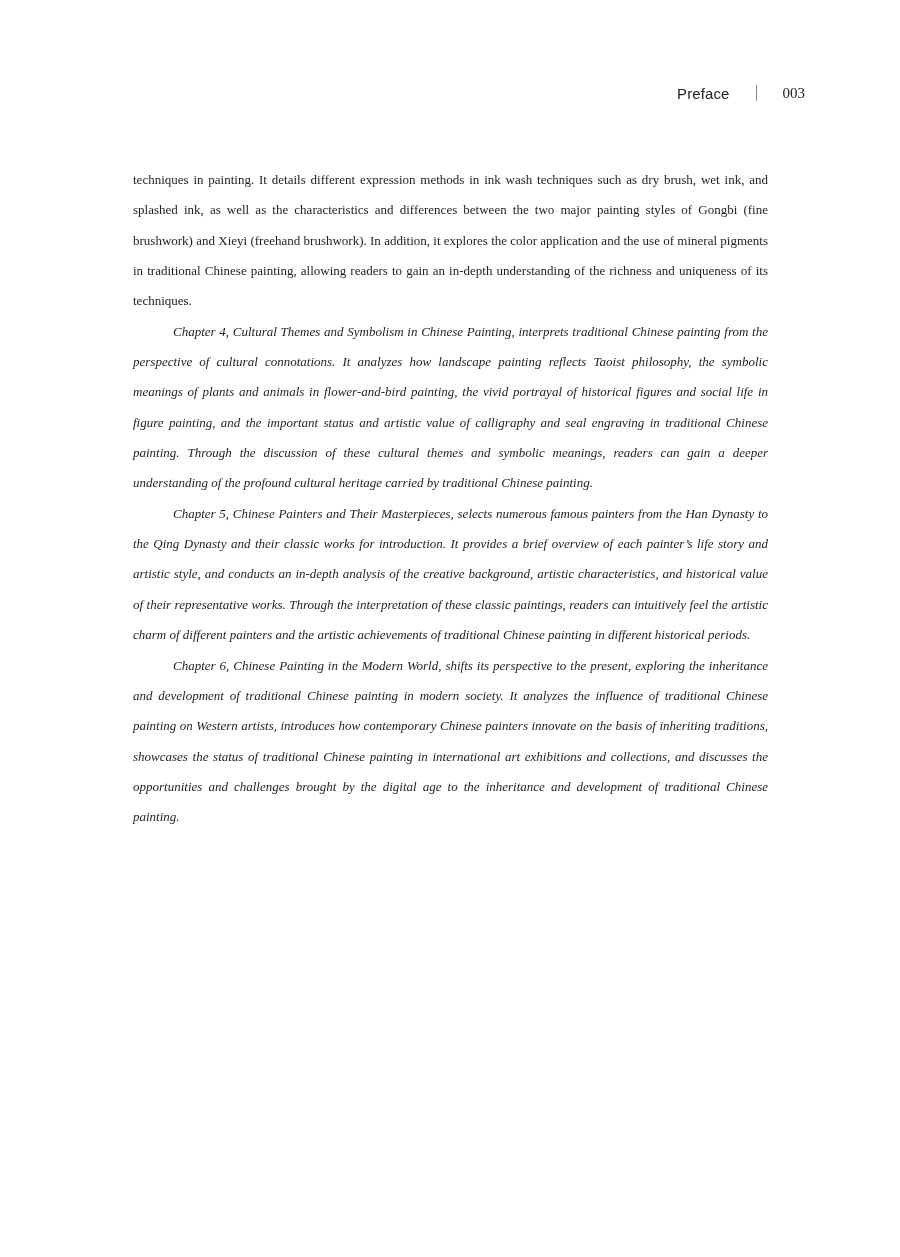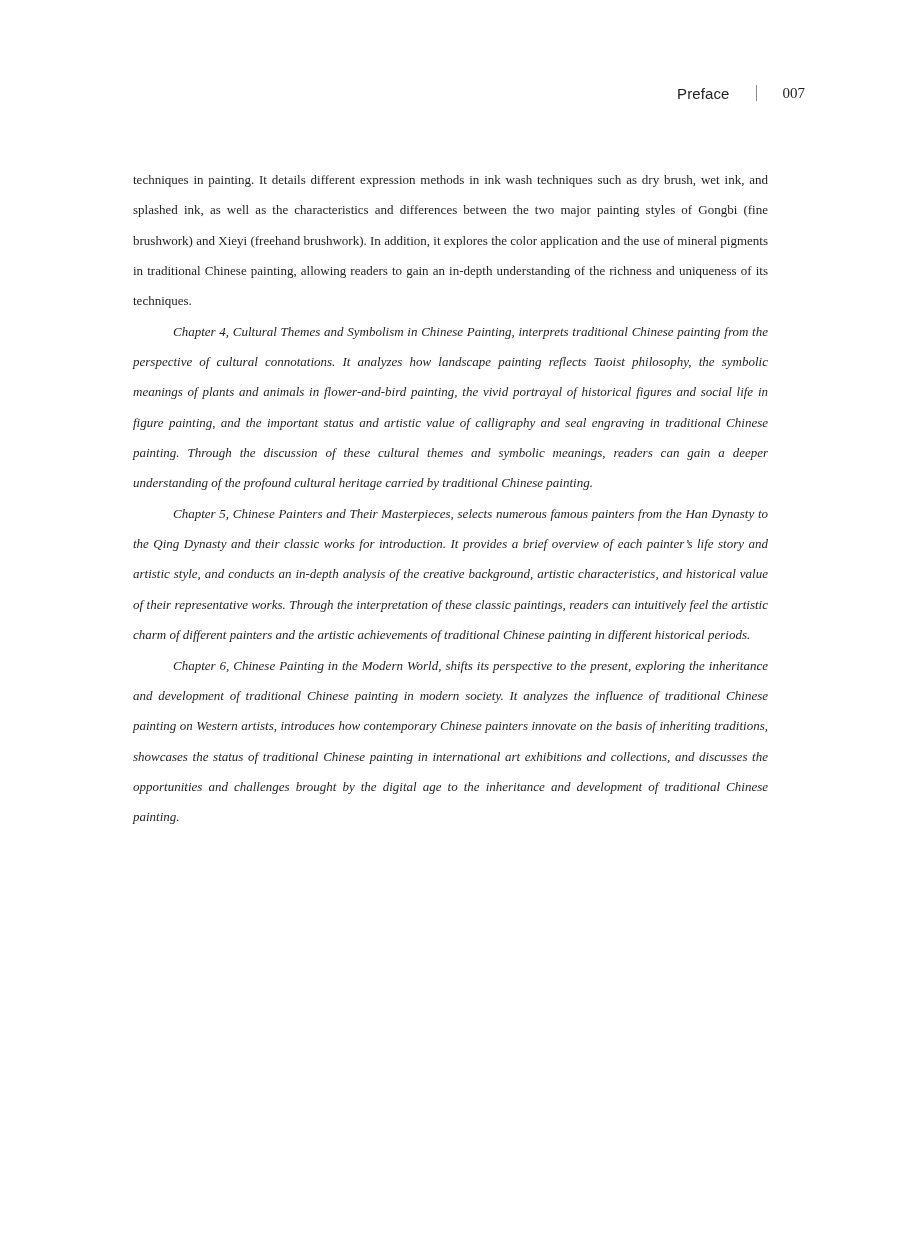--- a/index.html
+++ b/index.html
@@ -28,21 +28,21 @@
     }
     .body-text p { margin: 0; text-indent: 0; }
     .body-text p.indent { text-indent: 40px; font-style: italic; }
   </style>
 </head>
 <body>
 
 <div class="header">
   <span class="section">Preface</span>
   <span class="divider"></span>
-  <span class="page">007</span>
+  <span class="page">003</span>
 </div>
 
 <div class="body-text">
   <p>techniques in painting. It details different expression methods in ink wash techniques such as dry brush, wet ink, and splashed ink, as well as the characteristics and differences between the two major painting styles of Gongbi (fine brushwork) and Xieyi (freehand brushwork). In addition, it explores the color application and the use of mineral pigments in traditional Chinese painting, allowing readers to gain an in-depth understanding of the richness and uniqueness of its techniques.</p>
   <p class="indent">Chapter 4, Cultural Themes and Symbolism in Chinese Painting, interprets traditional Chinese painting from the perspective of cultural connotations. It analyzes how landscape painting reflects Taoist philosophy, the symbolic meanings of plants and animals in flower-and-bird painting, the vivid portrayal of historical figures and social life in figure painting, and the important status and artistic value of calligraphy and seal engraving in traditional Chinese painting. Through the discussion of these cultural themes and symbolic meanings, readers can gain a deeper understanding of the profound cultural heritage carried by traditional Chinese painting.</p>
   <p class="indent">Chapter 5, Chinese Painters and Their Masterpieces, selects numerous famous painters from the Han Dynasty to the Qing Dynasty and their classic works for introduction. It provides a brief overview of each painter’s life story and artistic style, and conducts an in-depth analysis of the creative background, artistic characteristics, and historical value of their representative works. Through the interpretation of these classic paintings, readers can intuitively feel the artistic charm of different painters and the artistic achievements of traditional Chinese painting in different historical periods.</p>
   <p class="indent">Chapter 6, Chinese Painting in the Modern World, shifts its perspective to the present, exploring the inheritance and development of traditional Chinese painting in modern society. It analyzes the influence of traditional Chinese painting on Western artists, introduces how contemporary Chinese painters innovate on the basis of inheriting traditions, showcases the status of traditional Chinese painting in international art exhibitions and collections, and discusses the opportunities and challenges brought by the digital age to the inheritance and development of traditional Chinese painting.</p>
 </div>
 
 </body></html>

